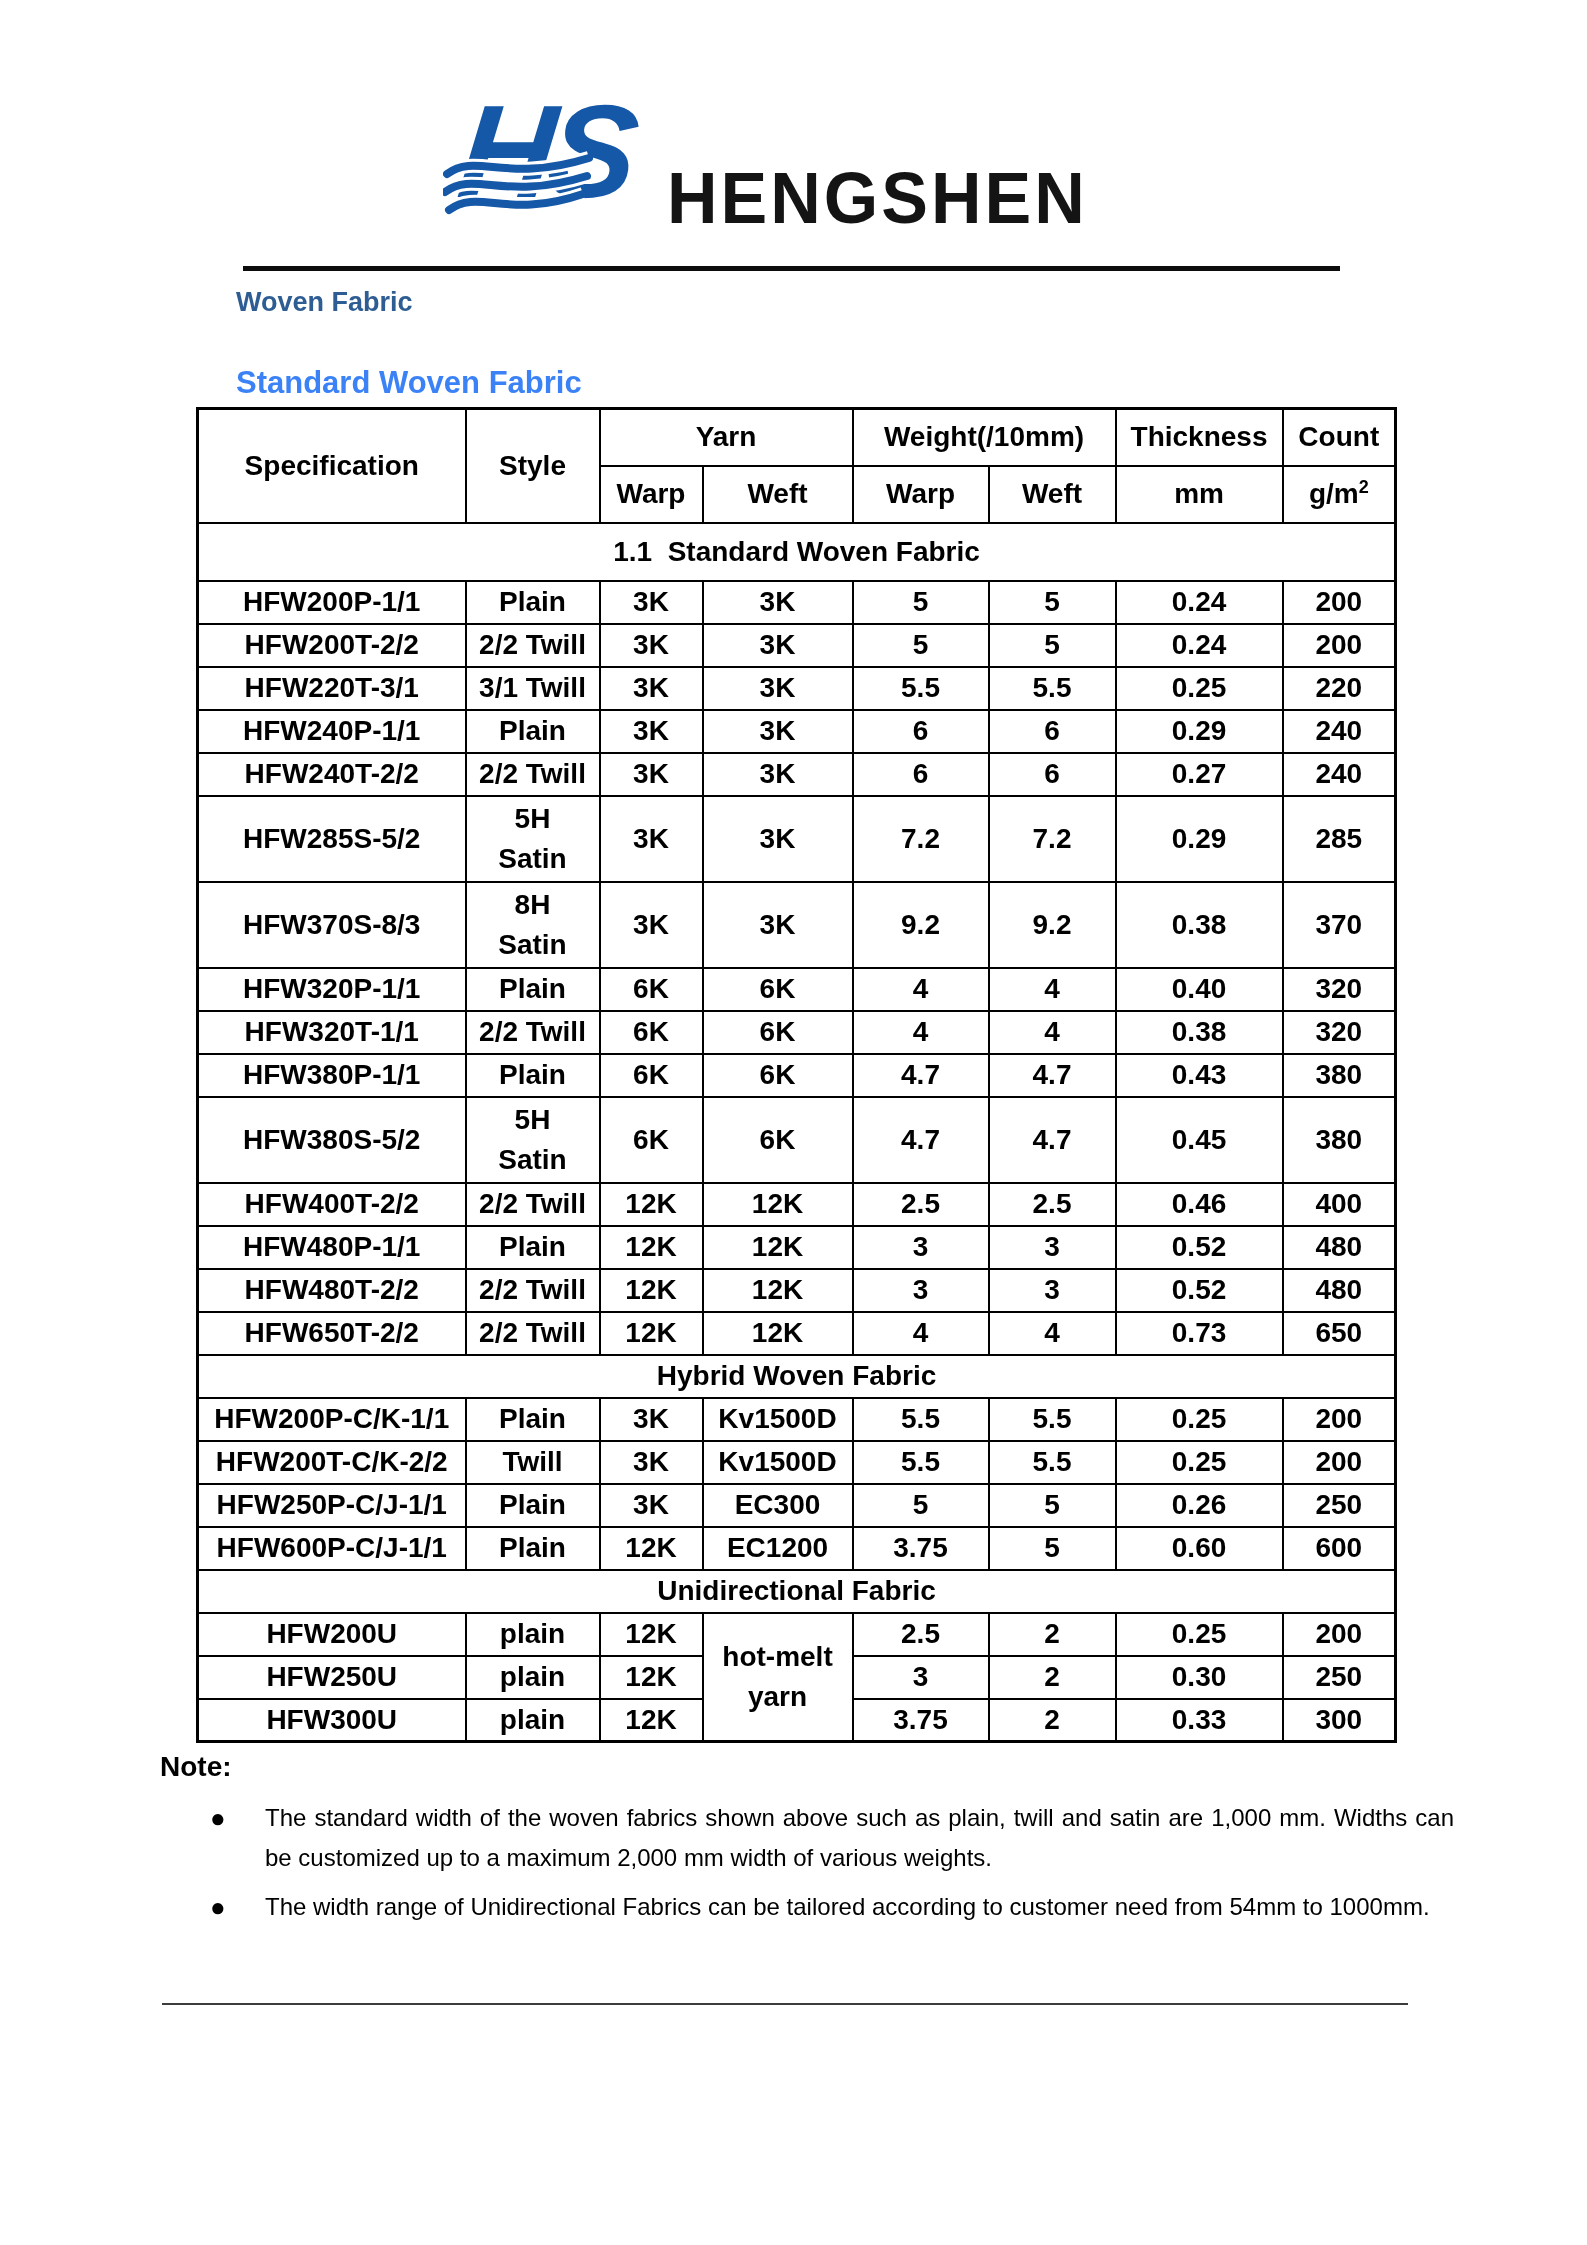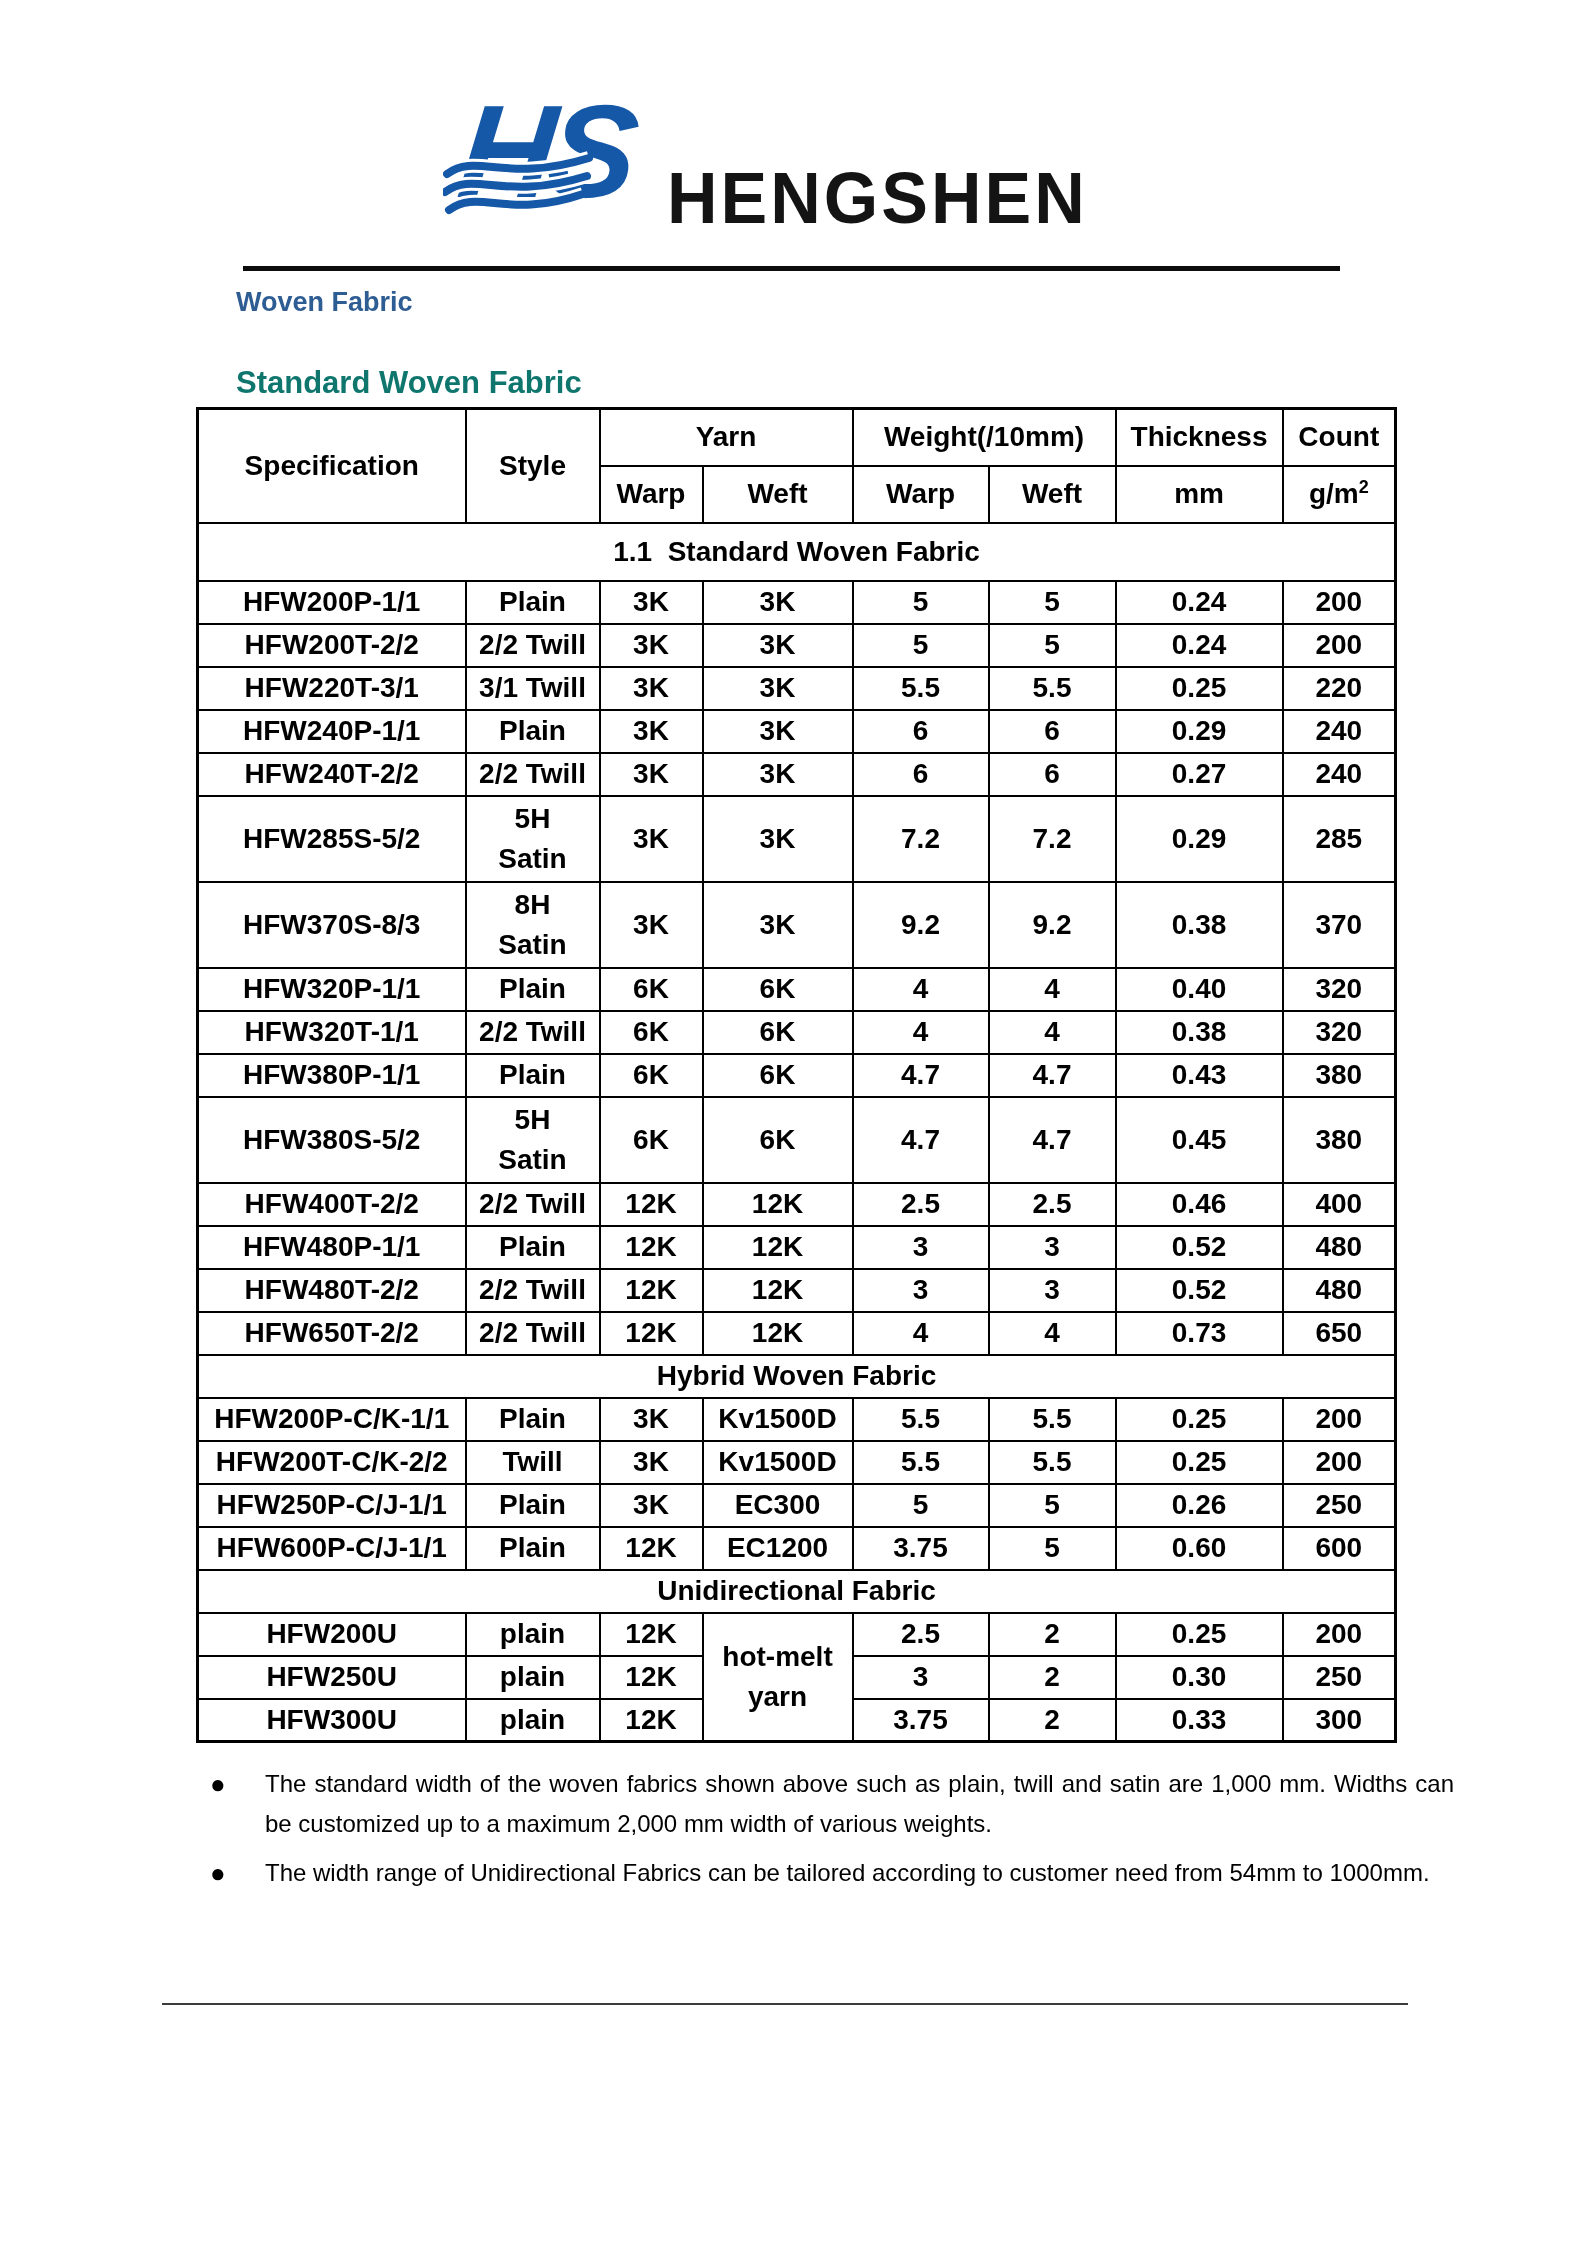--- a/index.html
+++ b/index.html
@@ -36,21 +36,21 @@
   .logo-rule { position: absolute; left: 243px; top: 266px; width: 1097px; height: 5px; background: #0c0c0c; }
 
   
   .doc-title {
     position: absolute; left: 236px; top: 288px;
     font-size: 27px; font-weight: bold; color: #2e5d94;
     line-height: 1.1;
   }
   .doc-subtitle {
     position: absolute; left: 236px; top: 366px;
-    font-size: 31px; font-weight: bold; color: #0f766e;
+    font-size: 31px; font-weight: bold; color: #3b82f6;
     line-height: 1.1;
   }
 
   
   .table-wrap { position: absolute; left: 196px; top: 407px; width: 1198px; }
   table.spec-table {
     border-collapse: collapse;
     table-layout: fixed;
     width: 1198px;
     border: 3px solid #000;
@@ -369,20 +369,21 @@
             <td>3.75</td>
             <td>2</td>
             <td>0.33</td>
             <td>300</td>
           </tr>
         </tbody>
     </table>
   </div>
 
   <div class="notes">
+    <div class="note-label">Note:</div>
     <div class="note-item">
       <span class="note-bullet">●</span>
       <span class="note-text">The standard width of the woven fabrics shown above such as plain, twill and satin are 1,000 mm. Widths can be customized up to a maximum 2,000 mm width of various weights.</span>
     </div>
     <div class="note-item">
       <span class="note-bullet">●</span>
       <span class="note-text">The width range of Unidirectional Fabrics can be tailored according to customer need from 54mm to 1000mm.</span>
     </div>
   </div>
 

